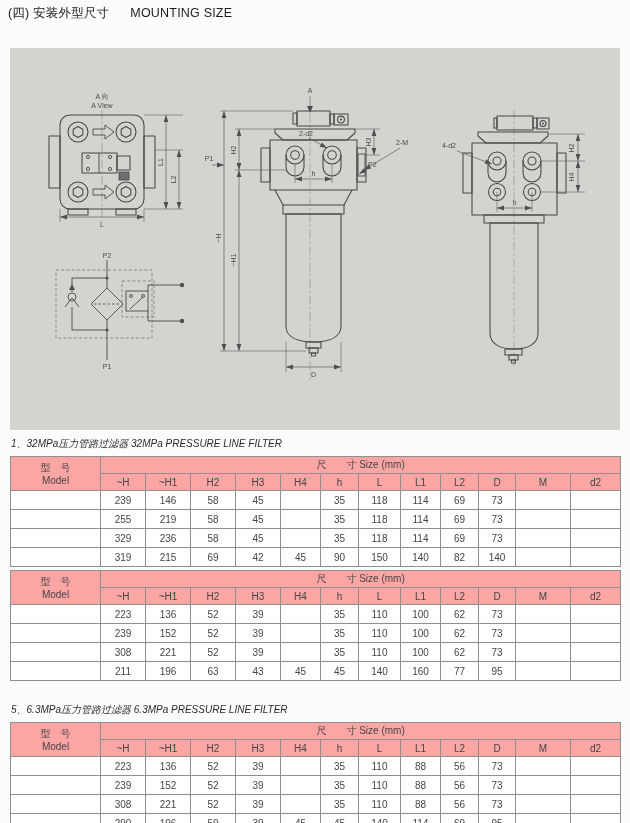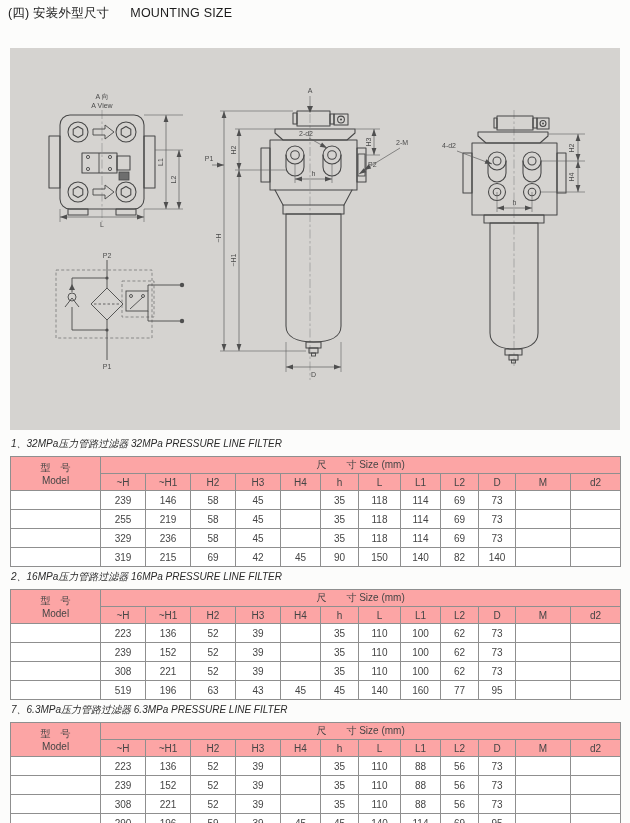--- a/index.html
+++ b/index.html
@@ -346,21 +346,20 @@
             <td>82</td>
             <td>140</td>
             <td></td>
             <td></td>
           </tr>
         </tbody>
     </table>
   </section>
 
   <section class="tsec" style="top:570px">
-    <div class="ttitle">2、16MPa压力管路过滤器  16MPa PRESSURE LINE FILTER</div>
     <table>
       <colgroup>
         <col style="width:90px">
           <col style="width:45px">
           <col style="width:45px">
           <col style="width:45px">
           <col style="width:45px">
           <col style="width:40px">
           <col style="width:38px">
           <col style="width:42px">
@@ -431,39 +430,39 @@
             <td>35</td>
             <td>110</td>
             <td>100</td>
             <td>62</td>
             <td>73</td>
             <td></td>
             <td></td>
           </tr>
           <tr>
             <td></td>
-            <td>519</td>
+            <td>211</td>
             <td>196</td>
             <td>63</td>
             <td>43</td>
             <td>45</td>
             <td>45</td>
             <td>140</td>
             <td>160</td>
             <td>77</td>
             <td>95</td>
             <td></td>
             <td></td>
           </tr>
         </tbody>
     </table>
   </section>
 
   <section class="tsec" style="top:703px">
-    <div class="ttitle">7、6.3MPa压力管路过滤器  6.3MPa PRESSURE LINE FILTER</div>
+    <div class="ttitle">5、6.3MPa压力管路过滤器  6.3MPa PRESSURE LINE FILTER</div>
     <table>
       <colgroup>
         <col style="width:90px">
           <col style="width:45px">
           <col style="width:45px">
           <col style="width:45px">
           <col style="width:45px">
           <col style="width:40px">
           <col style="width:38px">
           <col style="width:42px">

